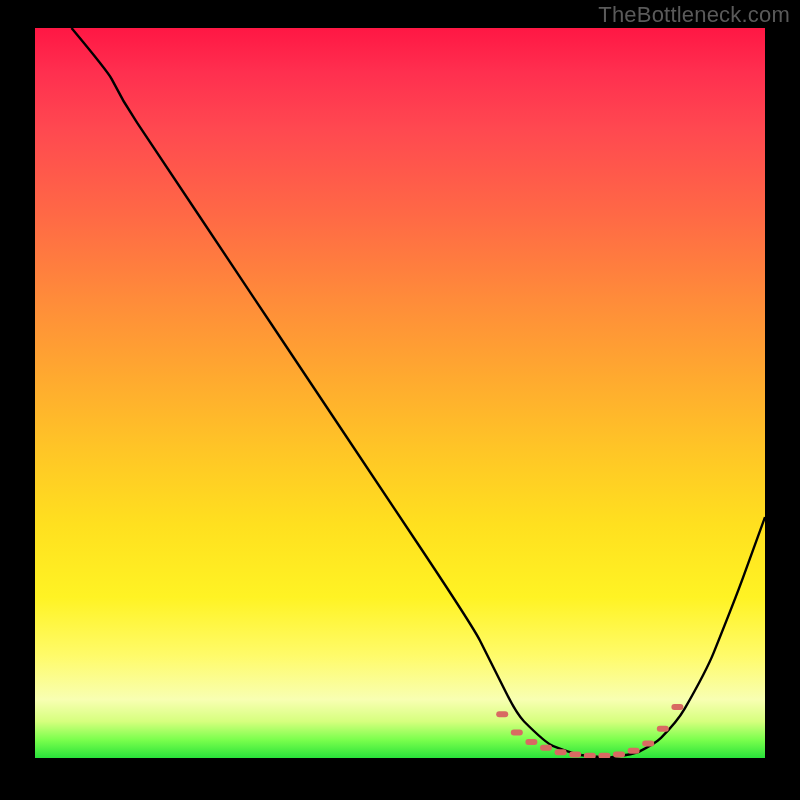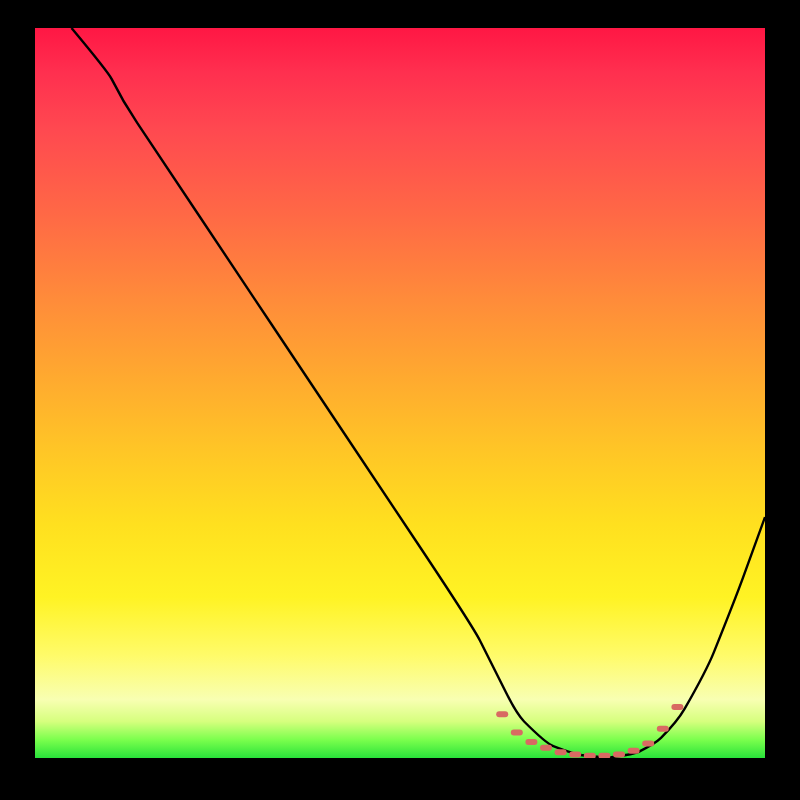--- a/index.html
+++ b/index.html
@@ -64,20 +64,21 @@
     width: 100%;
     height: 100%;
     z-index: 3;
     overflow: visible;
   }
 </style>
 </head>
 <body>
 
 <div class="frame">
+  <div class="watermark">TheBottleneck.com</div>
 
   <div class="plot-area">
     <div class="gradient-bg"></div>
 
     <svg class="overlay" viewBox="0 0 730 730" preserveAspectRatio="none">
       <path fill="none" stroke="#000000" stroke-width="2.4" d="M 36.5 0.0 Q 73.0 43.8 76.7 51.1 Q 87.6 73.0 102.2 94.9 Q 146.0 160.6 164.3 188.0 Q 219.0 270.1 237.3 297.5 Q 292.0 379.6 310.3 407.0 Q 365.0 489.1 383.3 516.5 Q 438.0 598.6 445.3 613.2 Q 467.2 657.0 470.9 664.3 Q 481.8 686.2 489.1 693.5 Q 511.0 715.4 518.3 718.1 Q 540.2 726.4 547.5 727.3 Q 569.4 730.0 576.7 729.1 Q 598.6 726.4 604.1 723.6 Q 620.5 715.4 626.0 709.9 Q 642.4 693.5 649.7 680.7 Q 671.6 642.4 678.9 624.1 Q 700.8 569.4 708.1 549.3 L 730.0 489.1"></path>
       <g>
           <rect x="461.2" y="683.2" width="12" height="6" rx="3" ry="3" fill="#d86a62"></rect>
           <rect x="475.8" y="701.5" width="12" height="6" rx="3" ry="3" fill="#d86a62"></rect>
           <rect x="490.4" y="710.9" width="12" height="6" rx="3" ry="3" fill="#d86a62"></rect>

